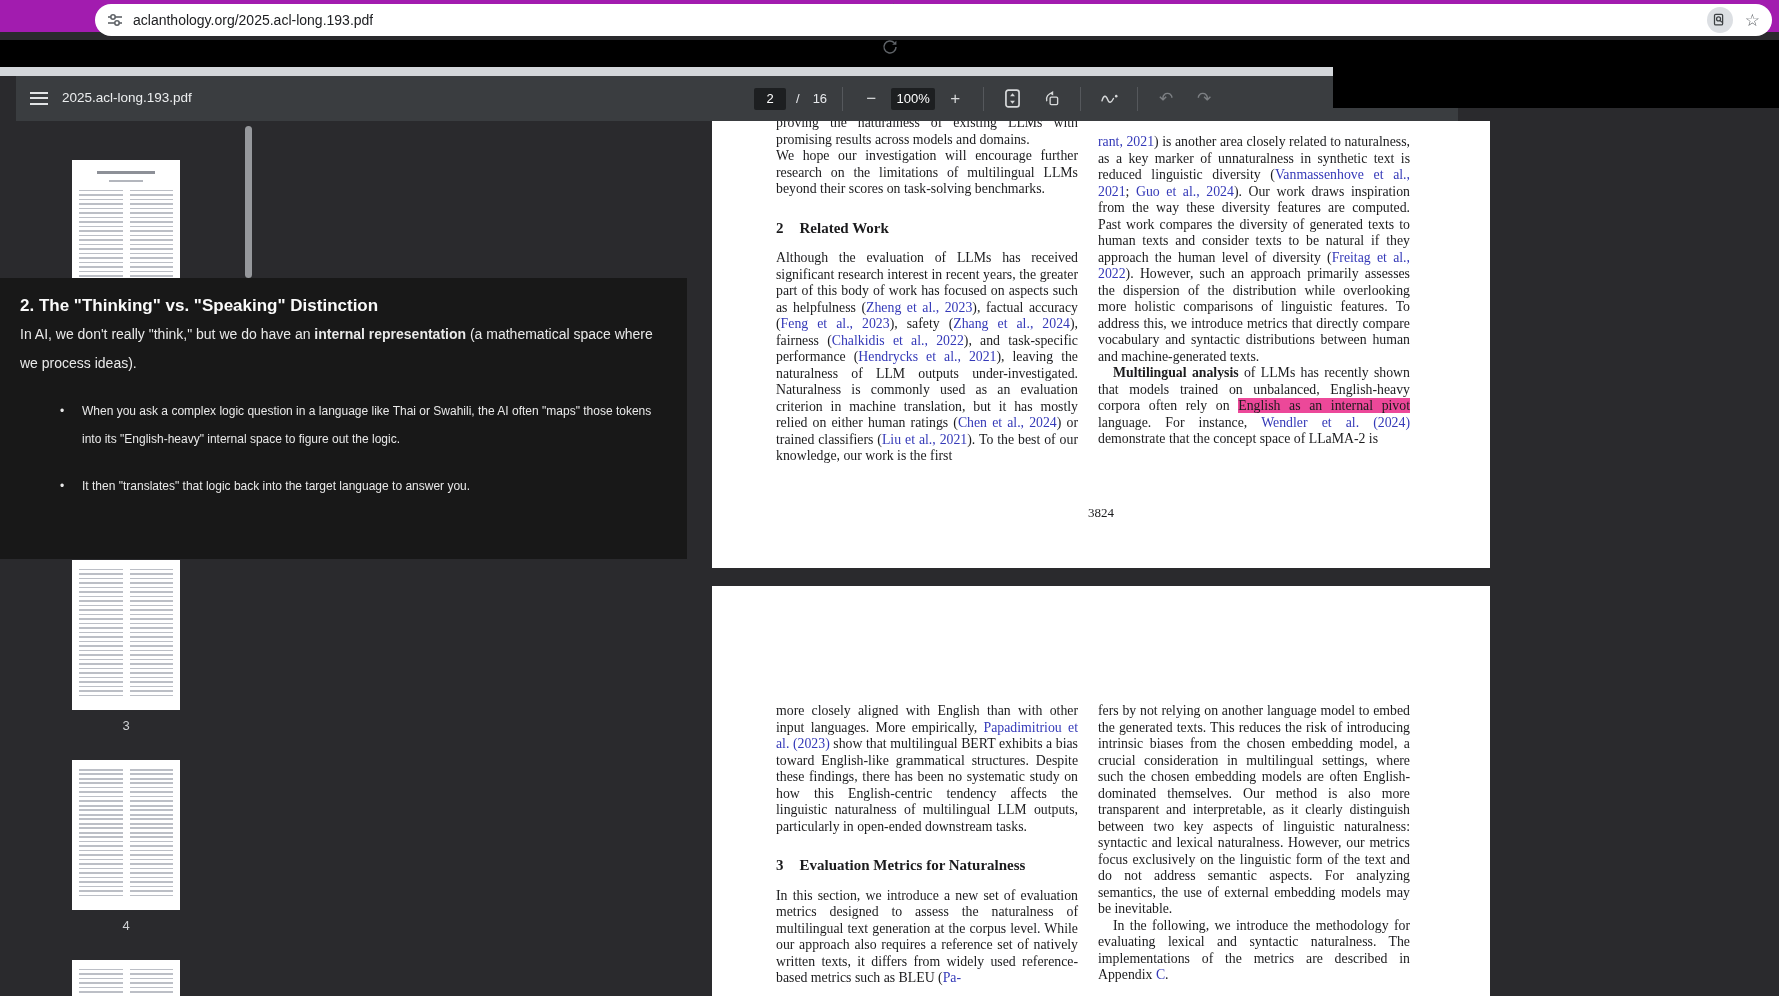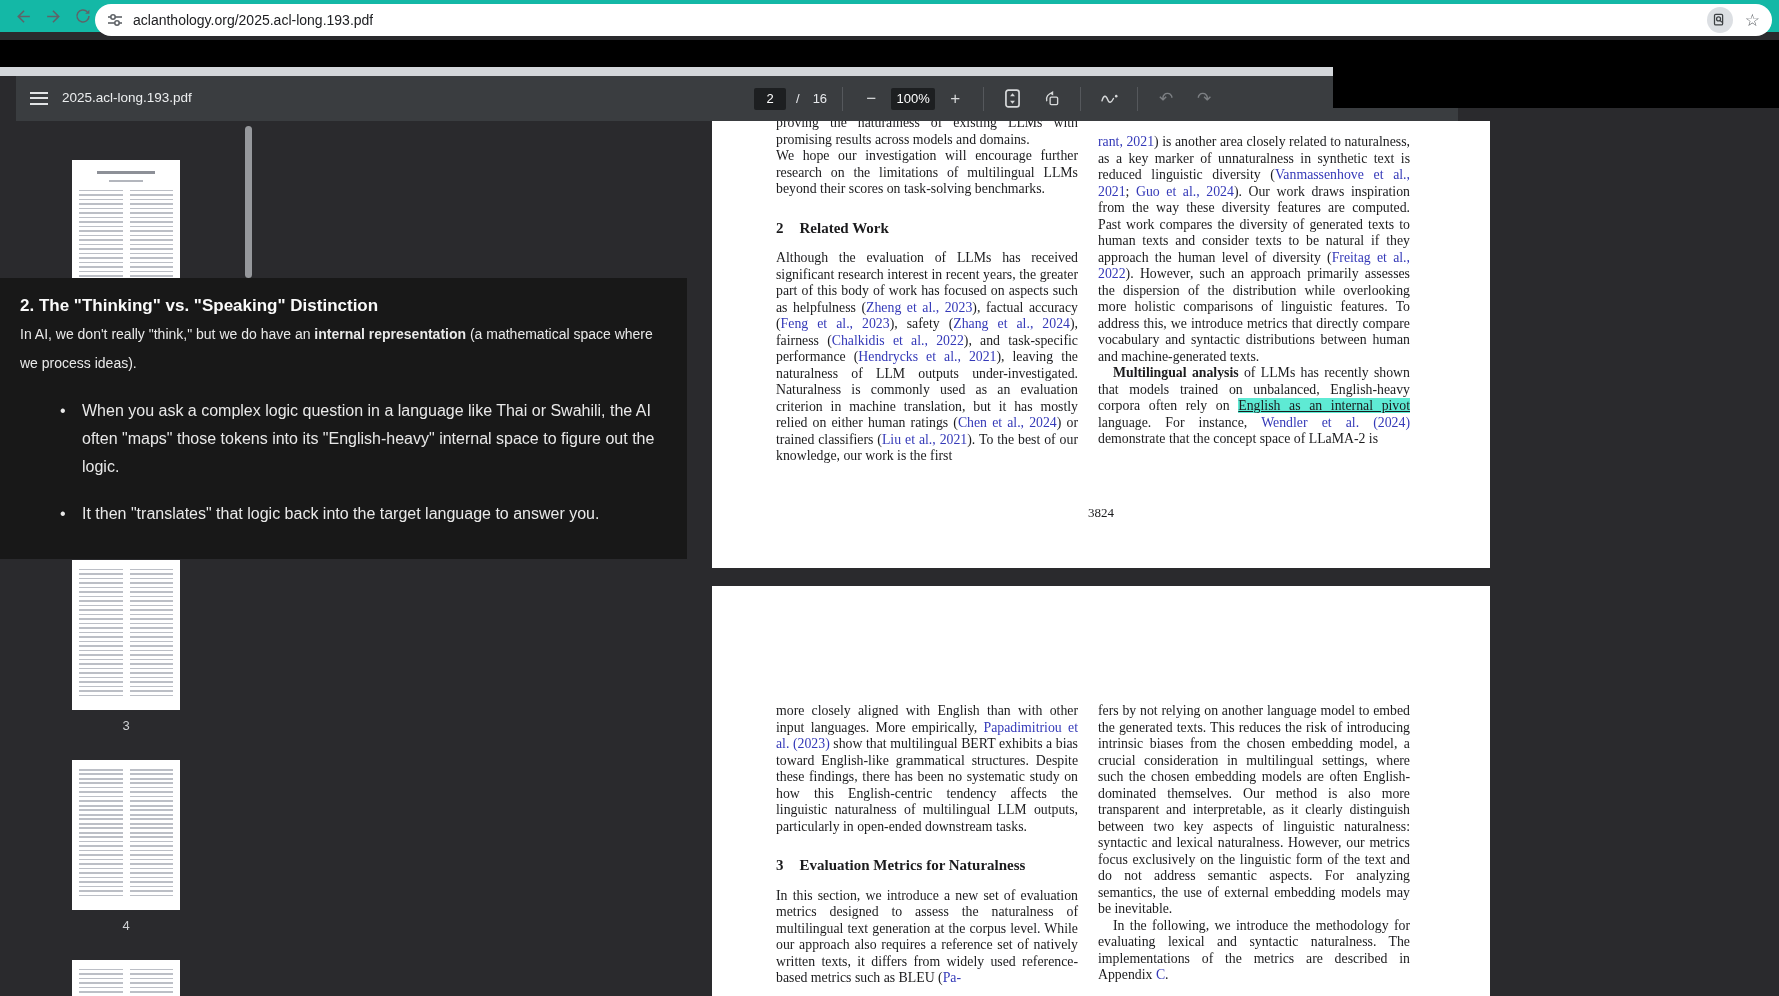--- a/index.html
+++ b/index.html
@@ -1,21 +1,21 @@
 <!DOCTYPE html>
 <html><head>
 <meta charset="utf-8">
 <title>PDF Viewer</title>
 <style>
   * { margin:0; padding:0; box-sizing:border-box; }
   html,body { width:1779px; height:996px; overflow:hidden; }
   body { position:relative; background:#2a2a2d; font-family:"Liberation Sans", sans-serif; }
 
   
-  .browser-bar { position:absolute; left:0; top:0; width:1779px; height:32px; background:#14b8a6; display:flex; align-items:center; z-index:30; }
+  .browser-bar { position:absolute; left:0; top:0; width:1779px; height:32px; background:#a21caf; display:flex; align-items:center; z-index:30;flex-direction:column; }
   .nav-btn { width:30px; height:30px; display:flex; align-items:center; justify-content:center; border:none; background:transparent; cursor:pointer; }
   .nav-btn:first-child { margin-left:8px; }
   .url-pill { position:absolute; left:95px; top:4px; width:1677px; height:32px; background:#ffffff; border-radius:16px; display:flex; align-items:center; padding:0 12px; }
   .url-text { font-size:14px; color:#202124; margin-left:10px; flex:0 1 auto; white-space:nowrap; overflow:hidden; }
   .pill-right { margin-left:auto; display:flex; align-items:center; gap:12px; }
   .circle-btn { width:26px; height:26px; border-radius:50%; background:#dcdfe3; display:flex; align-items:center; justify-content:center; border:none; cursor:pointer; }
   .star-btn { font-size:17px; color:#5f6368; background:none; border:none; cursor:pointer; line-height:1; }
 
   
   .band-a { position:absolute; left:0; top:40px; width:1779px; height:27px; background:#000; z-index:5; }
@@ -59,29 +59,29 @@
   .p3c1 { left:64px; top:117px; }
   .p3c2 { left:386px; top:117px; width:312px; }
   .col p { margin:0; }
   .p-gap { margin-top:11px; }
   .indent { text-indent:15px; }
   .run-in { margin-top:3px; }
   .col h3 { font-size:15px; font-weight:bold; margin:22px 0 14px; text-align:left; }
   .col h3 .h-num { margin-right:16px; }
   .seg-link { color:#3439b8; cursor:pointer; }
   .seg-b { font-weight:bold; }
-  .seg-hl { background:#5eead4;text-decoration:underline; }
+  .seg-hl { background:#ec4899; }
   .page-num { position:absolute; left:0; top:384px; width:778px; text-align:center; font-family:"Liberation Serif", serif; font-size:13px; color:#1b1b1d; }
 
   
   .overlay-card { position:absolute; left:0; top:278px; width:687px; height:281px; background:#181818; color:#e9e9e9; padding:14px 28px 0 20px; z-index:20; }
   .ov-title { font-size:17px; font-weight:bold; color:#fafafa; margin:4px 0 2px; }
   .ov-p { font-size:14px; line-height:29px; margin-top:4px; }
   .ov-list { list-style:none; margin-top:13px; padding-left:62px; }
-  .ov-list li { position:relative; font-size:16px; line-height:28px; margin-bottom:9px;margin-top:19px; }
+  .ov-list li { position:relative; font-size:12px; line-height:28px; margin-bottom:9px;margin-top:19px; }
   .ov-list li::before { content:"\2022"; position:absolute; left:-22px; color:#e9e9e9; }
 
   svg { display:block; }
 </style>
 </head>
 <body>
 
 <div class="browser-bar">
   <button class="nav-btn">
     <span>

